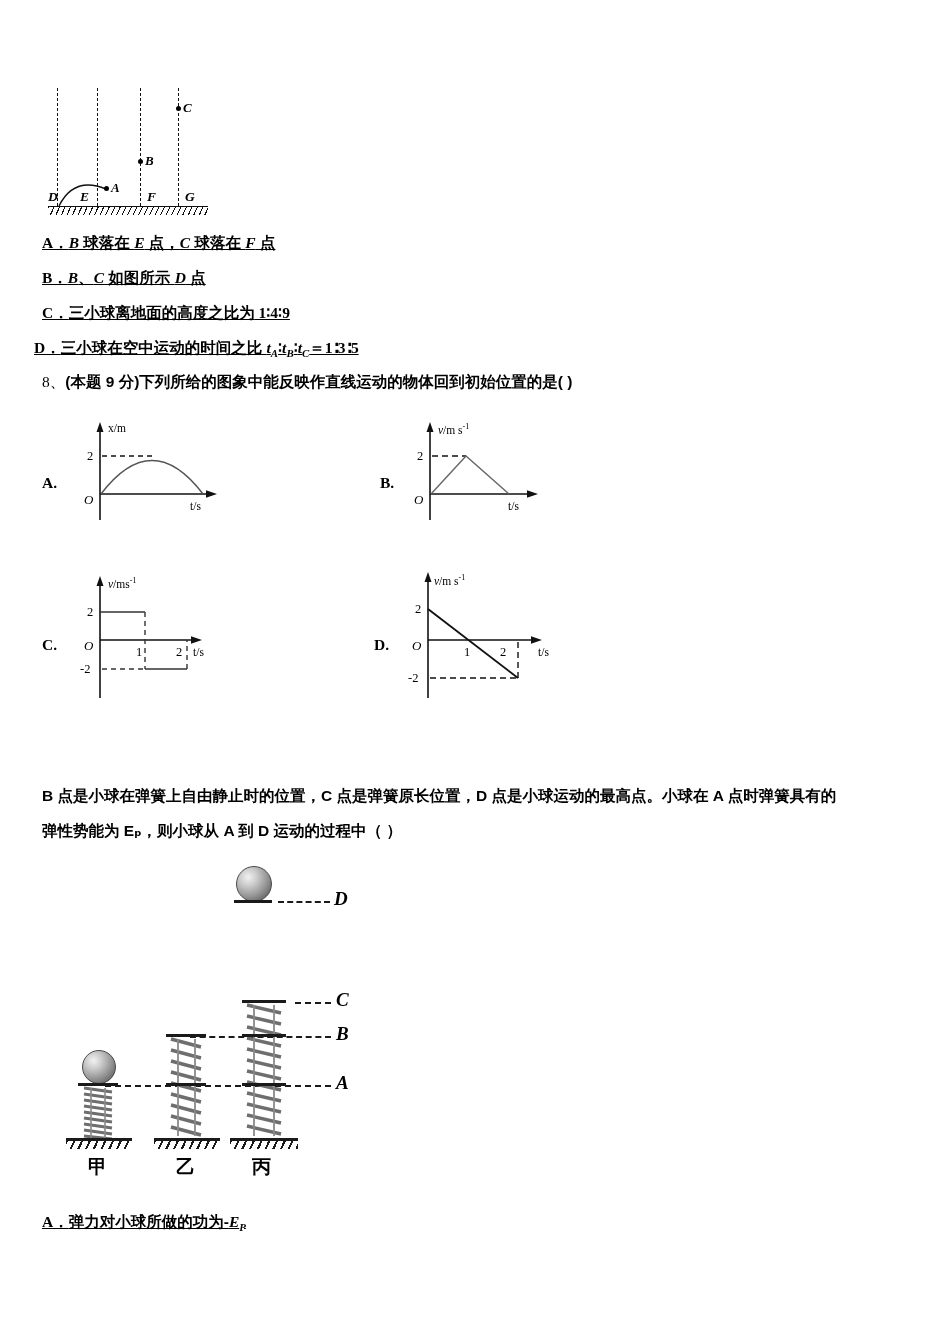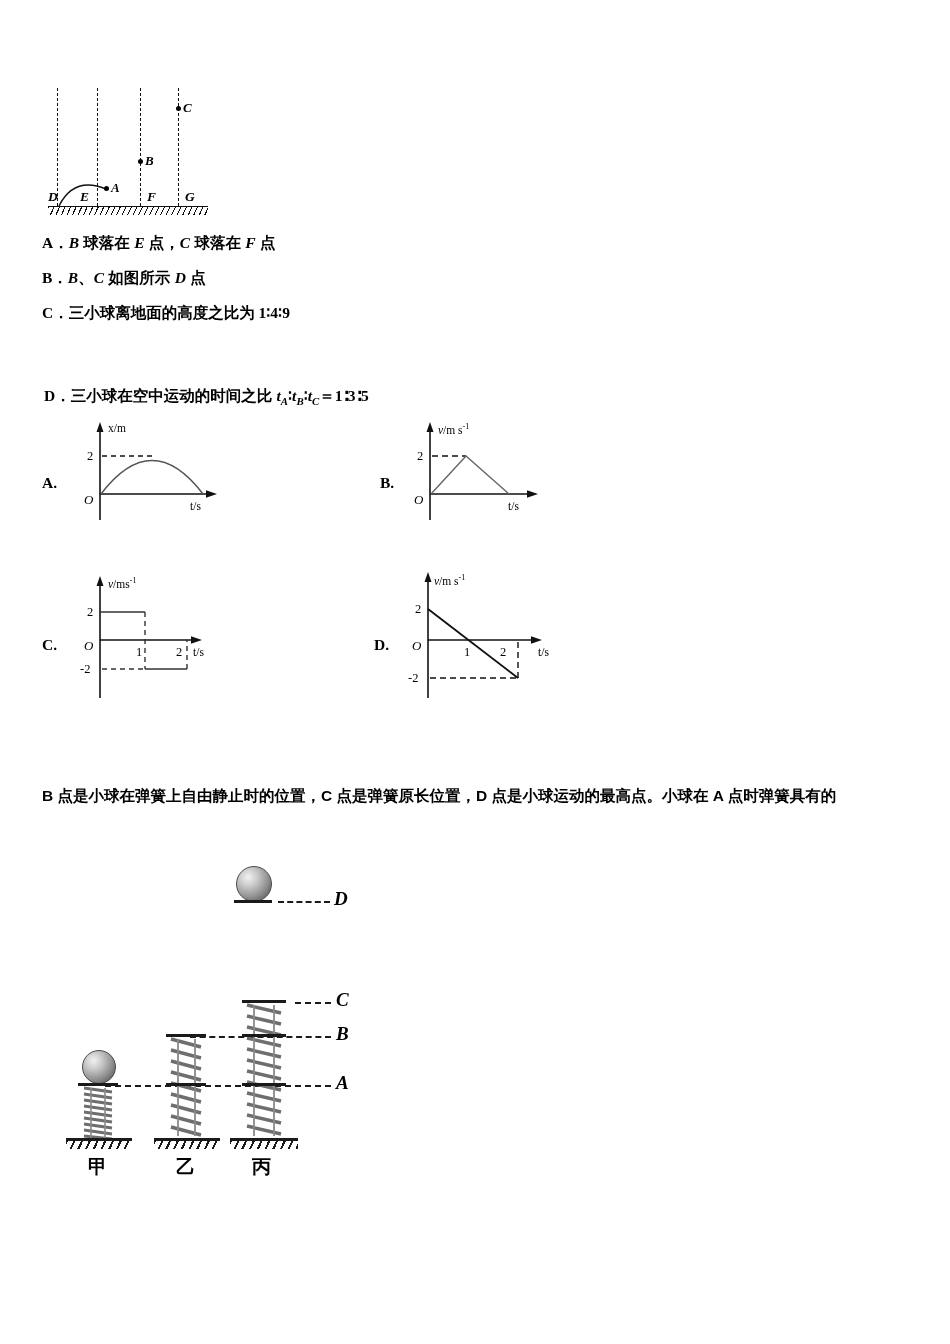--- a/index.html
+++ b/index.html
@@ -23,20 +23,21 @@
     background: #ffffff;
   }
 
   
   .opt-line {
     position: absolute;
     font-size: 15.5px;
     line-height: 20px;
     white-space: nowrap;
     font-weight: bold;
+    text-decoration: underline;
   }
   .opt-line .lbl {
     font-family: "Liberation Serif", serif;
     font-weight: bold;
   }
   .cjk {
     font-family: "Liberation Sans", "DejaVu Sans", sans-serif;
     font-weight: bold;
   }
   .ital {
@@ -230,24 +231,27 @@
   </div>
 
   <div class="opt-line" style="left:42px; top:268px;">
     <span class="lbl">B．</span><span class="ital">B</span><span class="cjk">、</span><span class="ital">C</span><span class="cjk"> 如图所示 </span><span class="ital">D</span><span class="cjk"> 点</span>
   </div>
 
   <div class="opt-line" style="left:42px; top:303px;">
     <span class="lbl">C．</span><span class="cjk">三小球离地面的高度之比为</span><span class="lbl"> 1∶4∶9</span>
   </div>
 
-  <div class="opt-line" style="left:44px; top:338px;margin-top:48px;">
+  <div class="opt-line" style="left:34px; top:338px;">
     <span class="lbl">D．</span><span class="cjk">三小球在空中运动的时间之比 </span><span class="ital">t<sub>A</sub></span><span class="lbl">∶</span><span class="ital">t<sub>B</sub></span><span class="lbl">∶</span><span class="ital">t<sub>C</sub></span><span class="lbl">＝1∶3∶5</span>
   </div>
 
+  <div class="qline" style="left:42px; top:371px;">
+    <span class="qnum">8、</span><span>(本题 9 分)</span><span>下列所给的图象中能反映作直线运动的物体回到初始位置的是(  )</span>
+  </div>
 
   <div class="graph-box" style="left:40px; top:412px; width:230px; height:110px;">
     <div class="graph-letter" style="left:2px; top:62px;">A.</div>
     <svg width="230" height="110" style="position:absolute;left:0;top:0;">
 
       <line x1="60" y1="18" x2="60" y2="108" stroke="#111" stroke-width="1.6"></line>
       <polygon points="60,10 56.5,20 63.5,20" fill="#111"></polygon>
 
       <line x1="60" y1="82" x2="168" y2="82" stroke="#111" stroke-width="1.6"></line>
       <polygon points="177,82 166,78.3 166,85.7" fill="#111"></polygon>
@@ -324,20 +328,21 @@
     <div class="ax-label" style="left:62px; top:5px;"><i>v</i>/m s<sup>-1</sup></div>
     <div class="ax-label" style="left:166px; top:78px;">t/s</div>
     <div class="tick-num" style="left:43px; top:34px;">2</div>
     <div class="tick-num" style="left:36px; top:103px;">-2</div>
     <div class="tick-num" style="left:92px; top:77px;">1</div>
     <div class="tick-num" style="left:128px; top:77px;">2</div>
     <div class="origin-o" style="left:40px; top:70px;">O</div>
   </div>
 
   <div class="qline" style="left:42px; top:785px;">B 点是小球在弹簧上自由静止时的位置，C 点是弹簧原长位置，D 点是小球运动的最高点。小球在 A 点时弹簧具有的</div>
+  <div class="qline" style="left:42px; top:820px;">弹性势能为 Eₚ，则小球从 A 到 D 运动的过程中（  ）</div>
 
   <div id="fig-spring">
 
     <div class="ball" style="left:176px; top:4px; width:34px; height:34px;"></div>
     <div class="plate" style="left:174px; top:38px; width:38px;"></div>
     <div class="dash-h" style="left:218px; top:39px; width:52px;"></div>
     <div class="lvl-lbl" style="left:274px; top:26px;">D</div>
 
     <div class="dash-h" style="left:235px; top:140px; width:36px;"></div>
     <div class="lvl-lbl" style="left:276px; top:127px;">C</div>
@@ -376,14 +381,17 @@
       <line x1="12" y1="3" x2="12" y2="134" stroke="#8a8a8a" stroke-width="1.8"></line>
       <line x1="32" y1="3" x2="32" y2="134" stroke="#8a8a8a" stroke-width="1.8"></line>
     </svg>
     <div class="plate" style="left:182px; top:172px; width:44px;"></div>
     <div class="plate" style="left:182px; top:221px; width:44px;"></div>
     <div class="floor" style="left:170px; top:276px; width:68px;"></div>
     <div class="floor-hatch" style="left:170px; top:278px; width:68px;"></div>
     <div class="cjk-lbl" style="left:192px; top:292px;">丙</div>
   </div>
 
+  <div class="opt-line" style="left:42px; top:1212px;">
+    <span class="lbl">A．</span><span class="cjk">弹力对小球所做的功为-</span><span class="ital">E<sub>P</sub></span>
+  </div>
 
 </div>
 
 </body></html>

